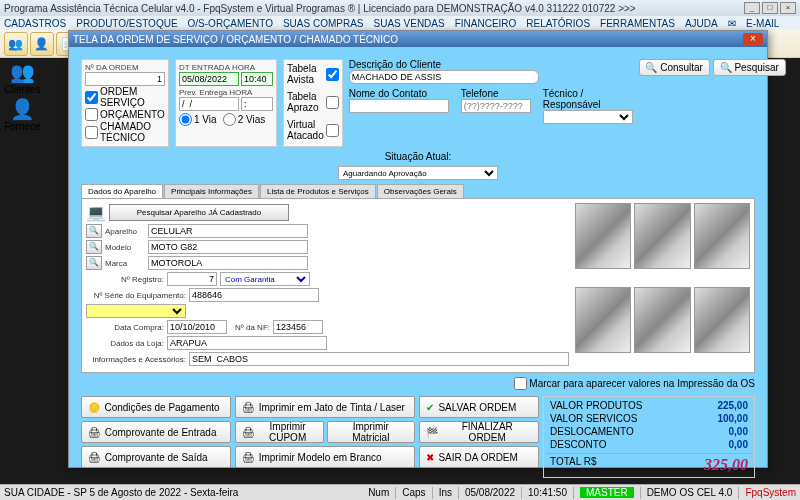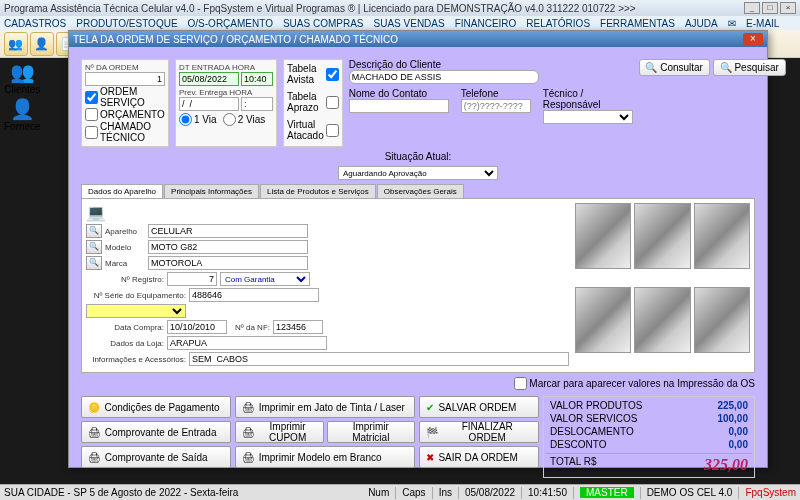--- a/index.html
+++ b/index.html
@@ -5,21 +5,21 @@
 * { margin: 0; padding: 0; box-sizing: border-box; font-family: Tahoma, Arial, sans-serif; font-size: 10px; }
 body { background: #1a1a1a; width: 800px; height: 500px; overflow: hidden; position: relative; }
 .titlebar { background: linear-gradient(#e8f0f8,#d0dce8); height: 16px; display: flex; align-items: center; padding: 6px 4px; font-size: 9px; color: #333; }
 .titlebar .spacer { flex: 1; }
 .titlebar .winbtn { width: 16px; height: 12px; margin-left: 2px; background: #e0e0e0; border: 1px solid #888; text-align: center; line-height: 10px; font-size: 8px; cursor: pointer; }
 .menubar { background: #e8f0f8; height: 14px; display: flex; align-items: center; padding: 0 4px; gap: 10px; font-size: 9px; color: #003366; }
 .menubar span { cursor: pointer; }
 .toolbar { background: linear-gradient(#f8f4e8,#f0e8d0); height: 28px; display: flex; align-items: center; padding: 0 4px; gap: 2px; border-bottom: 1px solid #ccc; }
 .toolbar .tbtn { width: 24px; height: 24px; background: linear-gradient(#fff8e0,#f0d890); border: 1px solid #d0b060; border-radius: 3px; cursor: pointer; display: flex; align-items: center; justify-content: center; font-size: 12px; }
 .sidebar { position: absolute; left: 4px; top: 60px; display: flex; flex-direction: column; gap: 2px; }
-.dialog { position: absolute; left: 68px; top: 30px; width: 700px; height: 438px; background: #c4b5fd; border: 1px solid #888; box-shadow: 2px 2px 8px rgba(0,0,0,0.4); }
+.dialog { position: absolute; left: 68px; top: 30px; width: 700px; height: 438px; background: #7dd3fc; border: 1px solid #888; box-shadow: 2px 2px 8px rgba(0,0,0,0.4); }
 .dialog-title { background: linear-gradient(#6a9edc,#3a6eac); color: #fff; height: 16px; display: flex; align-items: center; padding: 0 4px; font-size: 9px; }
 .dialog-title .spacer { flex: 1; }
 .dialog-title .close { width: 20px; height: 12px; background: #d04020; color: #fff; text-align: center; line-height: 12px; cursor: pointer; border-radius: 2px; }
 .dialog-body { padding: 12px; }
 .top-row { display: flex; gap: 6px; margin-bottom: 4px; }
 .group { border: 1px solid #ccc; padding: 3px; background: #f8f8f8; }
 .group label { font-size: 8px; color: #444; display: block; }
 input[type=text] { border: 1px solid #aaa; height: 14px; font-size: 9px; padding: 0 2px; background: #fff; }
 .num-field { width: 60px; text-align: right; background: #e8ffe8; border: 1px solid #4a4; height: 14px; font-size: 10px; padding: 0 2px; }
 .chk { font-size: 8px; display: flex; align-items: center; gap: 2px; }
@@ -193,20 +193,21 @@
     <div class="tabs">
       <div class="tab active">Dados do Aparelho</div>
       <div class="tab">Principais Informações</div>
       <div class="tab">Lista de Produtos e Serviços</div>
       <div class="tab">Observações Gerais</div>
     </div>
     <div class="tab-content">
       <div class="form-col">
         <div class="form-row">
             <span style="font-size:16px">💻</span>
+            <button class="search-btn">Pesquisar Aparelho JÁ Cadastrado</button>
           </div>
         <div class="form-row">
             <span class="mini-btn">🔍</span>
             <span class="flbl" style="width:40px;text-align:left">Aparelho</span>
             <input type="text" style="width: 160px;" value="CELULAR">
           </div>
         <div class="form-row">
             <span class="mini-btn">🔍</span>
             <span class="flbl" style="width:40px;text-align:left">Modelo</span>
             <input type="text" style="width: 160px;" value="MOTO G82">

